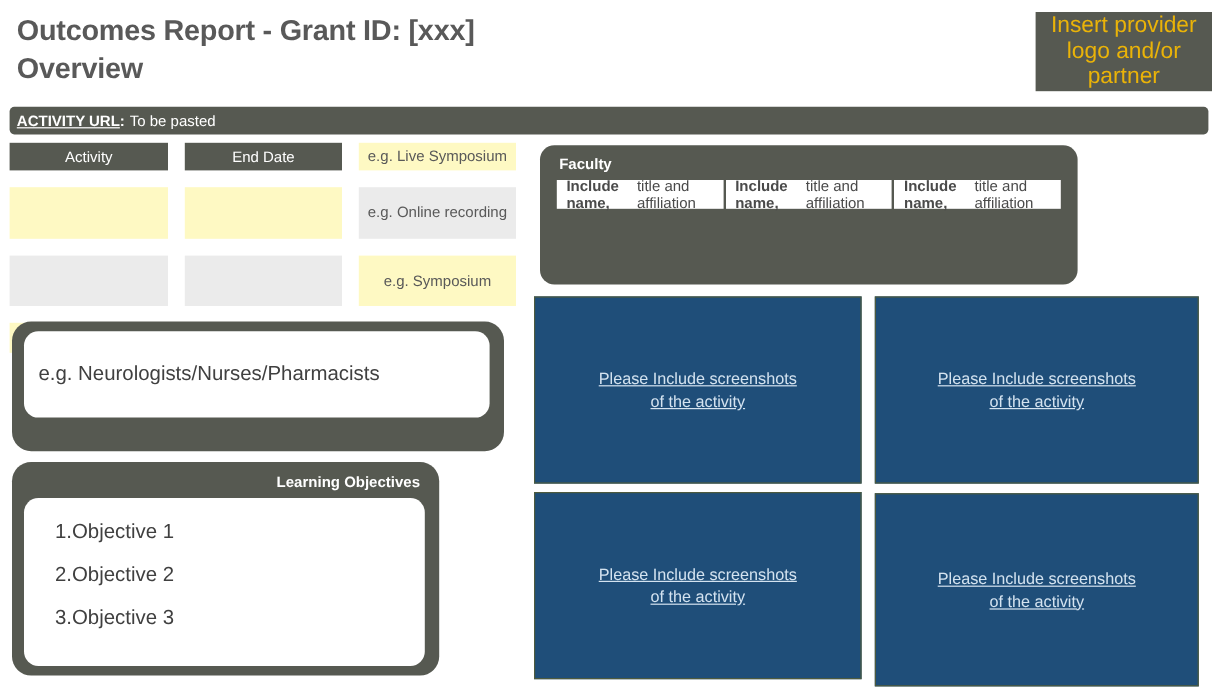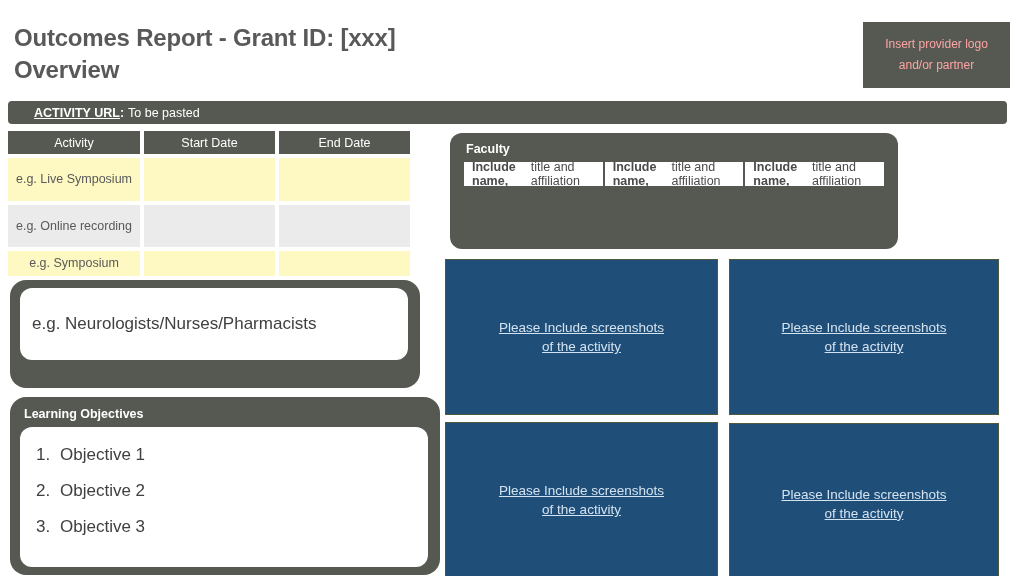--- a/index.html
+++ b/index.html
@@ -4,53 +4,53 @@
 <style>
   * { box-sizing: border-box; }
   html,body { margin:0; padding:0; }
   body {
     width:1024px; height:576px;
     background:#ffffff;
     font-family:"Liberation Sans", sans-serif;
     position:relative; overflow:hidden;
     -webkit-font-smoothing:antialiased;
   }
-  .abs { position:absolute;margin-top:12px; }
+  .abs { position:absolute; }
 
   
   .page-title {
     left:14px; top:10px; width:840px;
     font-size:24px; font-weight:bold; color:#595959;
     line-height:32px; letter-spacing:-0.2px;
   }
   .logo-box {
     left:863px; top:10px; width:147px; height:66px;
-    background:#565951; color:#fca5a5;
-    font-size:12px; line-height:21px; text-align:center;
-    display:flex; align-items:center; justify-content:center;
+    background:#565951; color:#eab308;
+    font-size:19px; line-height:21px; text-align:center;
+    display:flex; align-items:flex-end; justify-content:center;
     padding:2px 8px;
   }
 
   
   .url-bar {
     left:8px; top:89px; width:999px; height:23px;
     background:#565951; border-radius:4px;
     color:#ffffff; font-size:12.5px;
-    display:flex; align-items:center; padding:0 26px;
+    display:flex; align-items:center; padding:0 6px;
   }
   .url-label { font-weight:bold; text-decoration:underline; }
   .url-sep { font-weight:bold; margin-right:4px; }
 
   
   .activities-table {
     left:8px; top:119px; width:382px;
     display:grid;
     grid-template-columns:132px 131px 131px;
     grid-template-rows:23px 43px 42px 25px;
-    gap:4px;
+    gap:14px;
   }
   .activities-table .hcell {
     background:#565951; color:#ffffff;
     font-size:12.5px;
     display:flex; align-items:center; justify-content:center;
   }
   .activities-table .cell {
     color:#595959; font-size:12.5px; line-height:15px;
     display:flex; align-items:center; justify-content:center;
     text-align:center; padding:2px 6px;
@@ -75,21 +75,21 @@
     font-size:12.5px; color:#4a4a4a;
   }
   .faculty-row .fname { font-weight:bold; }
 
   
   .gray-panel {
     background:#565951; border-radius:16px;
     padding:8px 12px 10px 10px;
   }
   .target-panel { left:10px; top:268px; width:410px; height:108px; }
-  .objectives-panel { left:10px; top:385px; width:430px; height:178px; }
+  .objectives-panel { left:10px; top:385px; width:356px; height:178px;text-align:right; }
   .gray-panel .panel-title { padding:2px 4px 6px 4px; }
   .white-inner {
     background:#ffffff; border-radius:12px;
     color:#404040; font-size:17px;
   }
   .target-inner {
     height:72px; display:flex; align-items:center; padding:0 12px;
   }
   .objectives-inner { height:140px; padding:18px 12px 0 16px; }
   .objective-item { display:flex; margin-bottom:17px; line-height:19px; }
@@ -120,21 +120,20 @@
 </div>
 
 <div class="abs url-bar">
   <span class="url-label">ACTIVITY URL</span>
     <span class="url-sep">:</span>
   <span>To be pasted</span>
 </div>
 
 <div class="abs activities-table">
   <div class="hcell">Activity</div>
-  <div class="hcell">Start Date</div>
   <div class="hcell">End Date</div>
 
   <div class="cell row-a">e.g. Live Symposium</div>
   <div class="cell row-a"></div>
   <div class="cell row-a"></div>
 
   <div class="cell row-b">e.g. Online recording</div>
   <div class="cell row-b"></div>
   <div class="cell row-b"></div>
 

